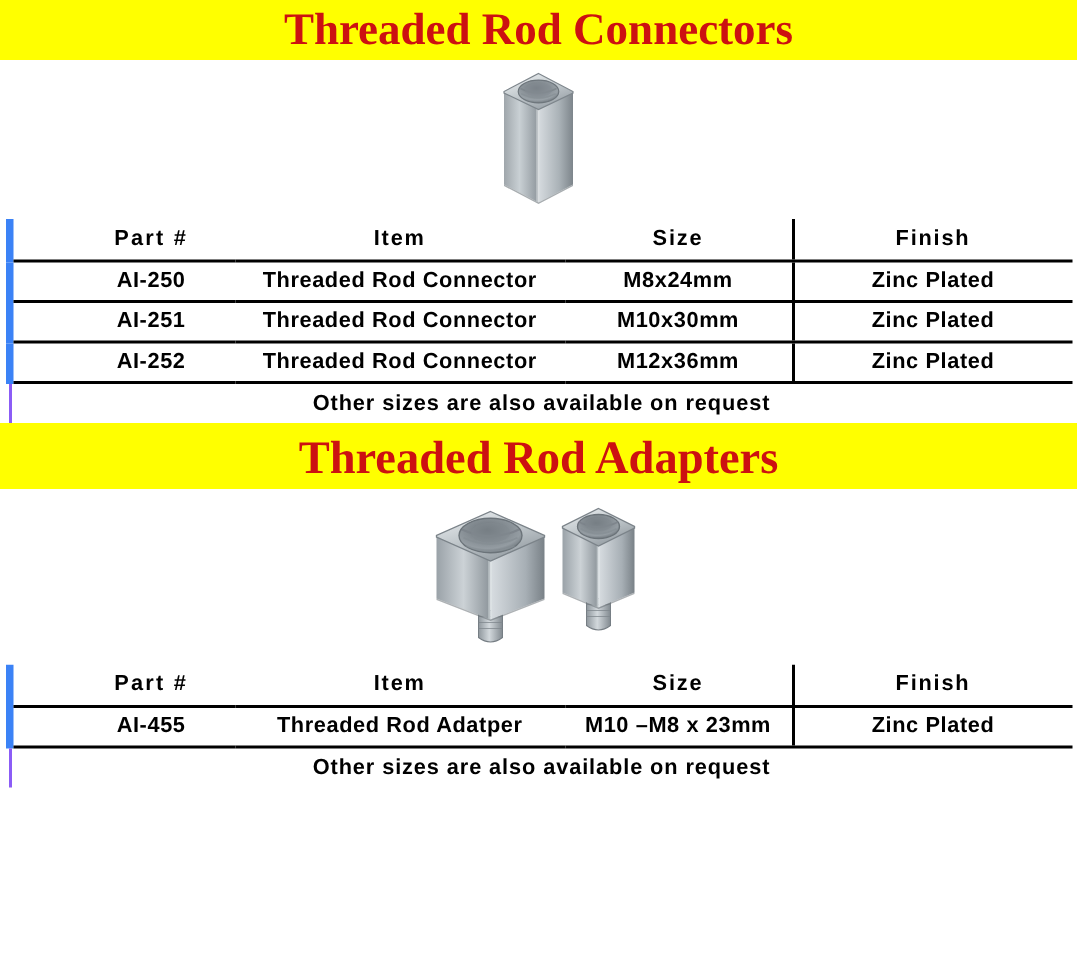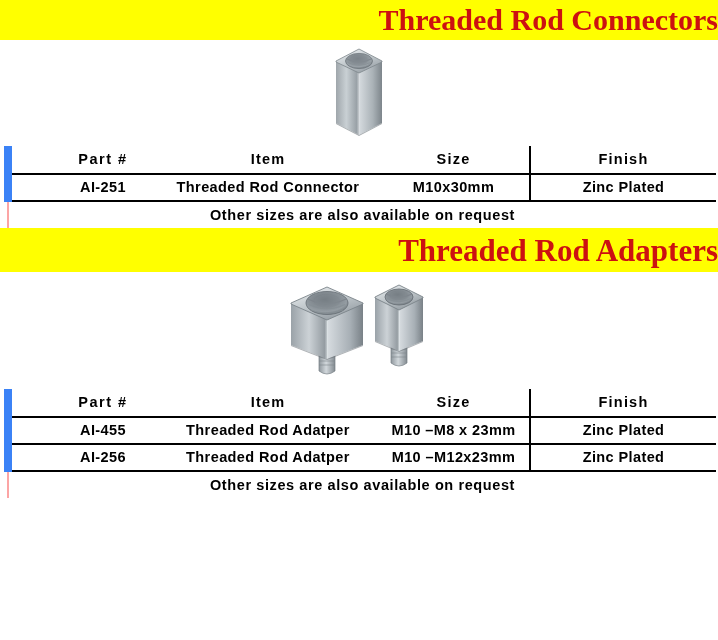--- a/index.html
+++ b/index.html
@@ -13,21 +13,21 @@
     font-family: "Liberation Sans", sans-serif;
     color: #000000;
     overflow: hidden;
     position: relative;
   }
 
   
   .banner {
     width: 718px;
     background: #ffff00;
-    text-align: right;
+    text-align: center;
     box-sizing: border-box;
   }
   .banner-title {
     font-family: "Liberation Serif", serif;
     font-weight: bold;
     font-size: 30px;
     color: #cc1111;
     letter-spacing: 0px;
     line-height: 40px;
     white-space: nowrap;
@@ -80,21 +80,21 @@
     height: 25px;
     line-height: 25px;
     white-space: nowrap;
     border-bottom: 2px solid #000000;
     border-left: 2px solid #000000;
     font-weight: bold;
     letter-spacing: 0.4px;
   }
   table.spec th.col-part,
   table.spec td.col-part {
-    border-left: 8px solid #3b82f6;
+    border-left: 5px solid #3b82f6;
     padding-left: 36px;
   }
   table.spec th.col-item,
   table.spec td.col-item,
   table.spec th.col-size,
   table.spec td.col-size {
     border-left: none;
   }
   table.spec th.col-finish,
   table.spec td.col-finish {
@@ -102,21 +102,21 @@
   }
   table.spec th {
     height: 27px;
     line-height: 27px;
     letter-spacing: 1.2px;
   }
   table.spec th.col-part { letter-spacing: 1.5px; }
 
   
   tr.footnote td {
-    border-left: 2px solid #fca5a5;
+    border-left: 2px solid #8b5cf6;
     border-bottom: none;
     height: 26px;
     line-height: 26px;
     text-align: center;
     letter-spacing: 0.6px;
     font-size: 14.5px;
     margin-top: 36px;
   }
 
   
@@ -185,23 +185,35 @@
     <thead>
       <tr>
         <th class="col-part">Part #</th>
         <th class="col-item">Item</th>
         <th class="col-size">Size</th>
         <th class="col-finish">Finish</th>
       </tr>
     </thead>
     <tbody>
       <tr>
+        <td class="col-part">AI-250</td>
+        <td class="col-item">Threaded Rod Connector</td>
+        <td class="col-size">M8x24mm</td>
+        <td class="col-finish">Zinc Plated</td>
+      </tr>
+      <tr>
         <td class="col-part">AI-251</td>
         <td class="col-item">Threaded Rod Connector</td>
         <td class="col-size">M10x30mm</td>
+        <td class="col-finish">Zinc Plated</td>
+      </tr>
+      <tr>
+        <td class="col-part">AI-252</td>
+        <td class="col-item">Threaded Rod Connector</td>
+        <td class="col-size">M12x36mm</td>
         <td class="col-finish">Zinc Plated</td>
       </tr>
       <tr class="footnote">
         <td colspan="4">Other sizes are also available on request</td>
       </tr>
     </tbody>
   </table>
 </div>
 
 <div class="banner banner-2">
@@ -297,24 +309,18 @@
         <th class="col-finish">Finish</th>
       </tr>
     </thead>
     <tbody>
       <tr>
         <td class="col-part">AI-455</td>
         <td class="col-item">Threaded Rod Adatper</td>
         <td class="col-size">M10 –M8 x 23mm</td>
         <td class="col-finish">Zinc Plated</td>
       </tr>
-      <tr>
-        <td class="col-part">AI-256</td>
-        <td class="col-item">Threaded Rod Adatper</td>
-        <td class="col-size">M10 –M12x23mm</td>
-        <td class="col-finish">Zinc Plated</td>
-      </tr>
       <tr class="footnote">
         <td colspan="4">Other sizes are also available on request</td>
       </tr>
     </tbody>
   </table>
 </div>
 
 </body></html>

